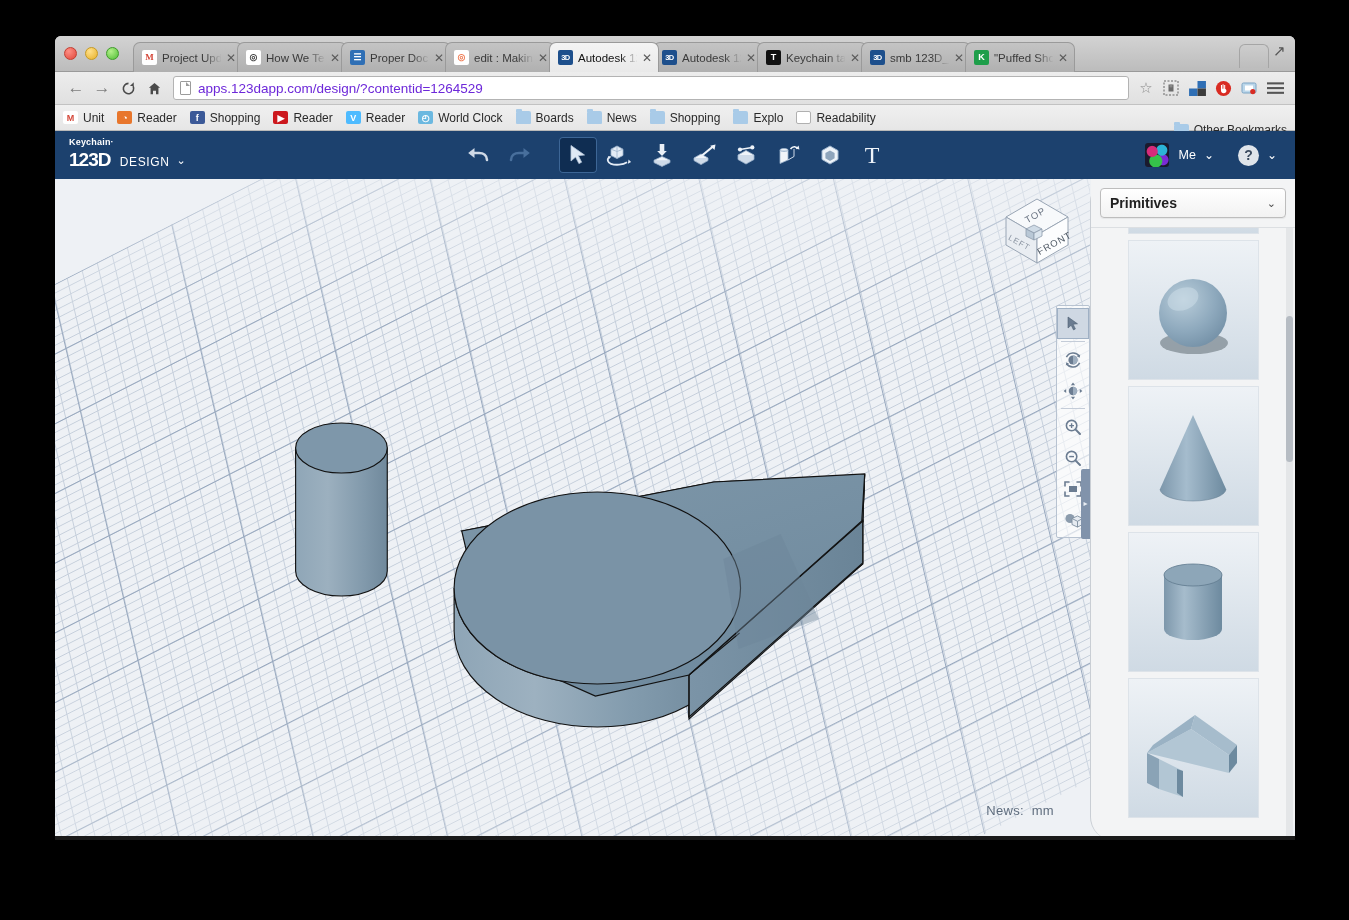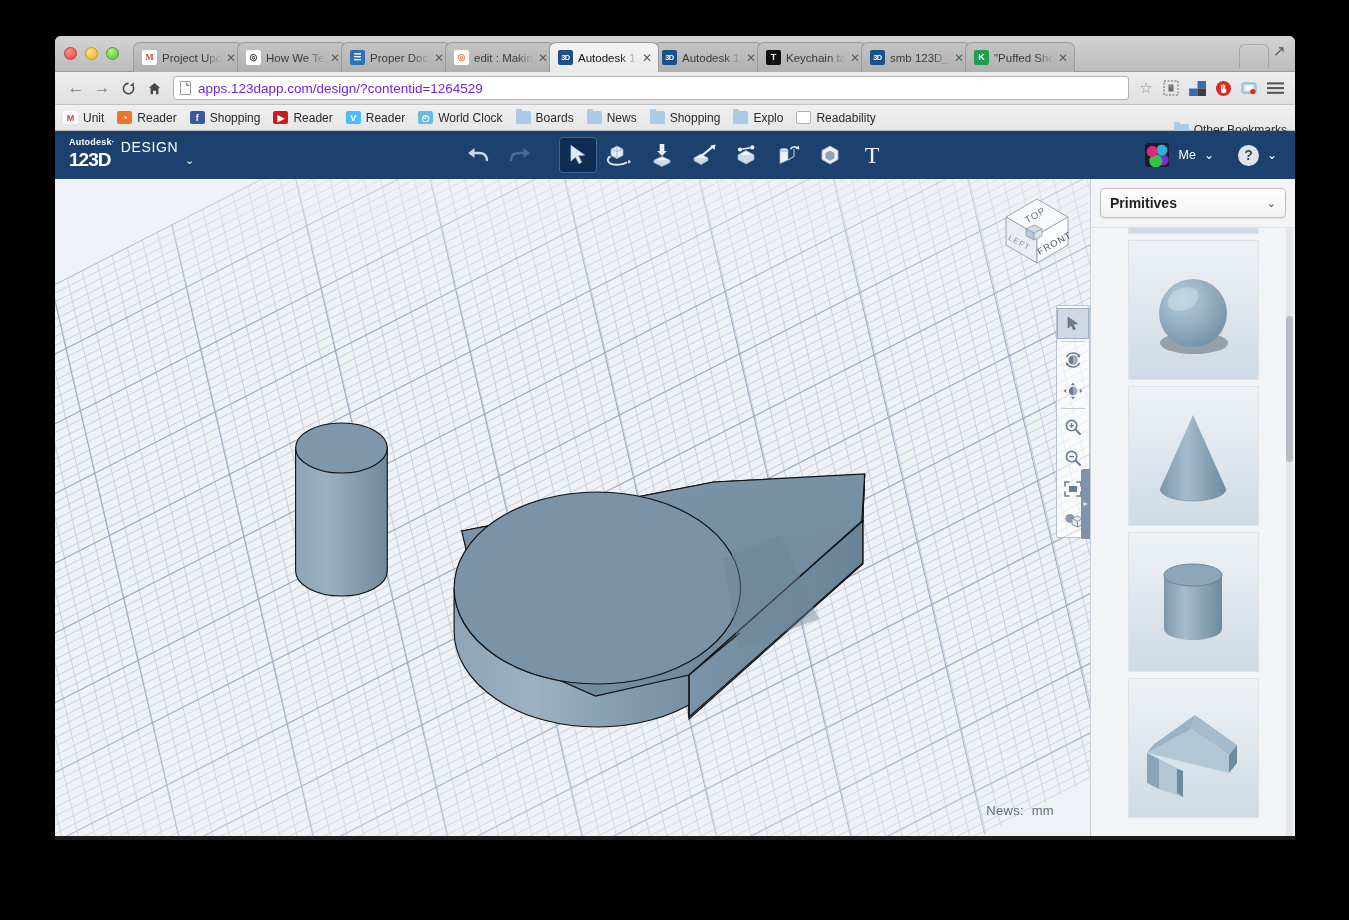--- a/index.html
+++ b/index.html
@@ -123,21 +123,21 @@
   
   #app { position: relative; height: 709px; background: #eef1f4; overflow: hidden; }
 
   #app-header {
     position: relative; height: 48px; background: #1c416e;
     display: flex; align-items: center;
   }
   #logo { margin-left: 14px; display: flex; align-items: flex-end; color: #fff; }
   #logo-autodesk { font-size: 9px; line-height: 9px; letter-spacing: 0.2px; font-weight: bold; }
   #logo-123d { font-size: 19px; font-weight: bold; line-height: 25px; letter-spacing: -1px; }
-  #logo-design { font-size: 14px; letter-spacing: 0.6px; margin: 0 0 17px 6px; font-weight: 300; }
+  #logo-design { font-size: 12px; letter-spacing: 0.6px; margin: 0 0 3px 6px; font-weight: 300; }
   #logo-caret { margin: 0 0 5px 7px; font-size: 11px; }
 
   #main-tools { position: absolute; left: 50%; transform: translateX(-50%); display: flex; align-items: center; gap: 4px; }
   .tool {
     width: 38px; height: 36px; border-radius: 4px;
     display: flex; align-items: center; justify-content: center;
     color: #e7edf4;
   }
   .tool.active { background: #0f2d52; box-shadow: inset 0 0 0 1px #3d6696; }
   .tool.spacer-after { margin-right: 16px; }
@@ -212,21 +212,21 @@
     position: absolute; right: 0; top: 290px; width: 9px; height: 70px;
     background: #8193ab; border-radius: 2px 0 0 2px;
     display: flex; align-items: center; justify-content: center;
   }
   #panel-handle span { color: #e9eef4; font-size: 8px; line-height: 8px; }
 
   
   #right-panel {
     position: absolute; right: 0; top: 48px; bottom: 0; width: 205px;
     background: #f3f4f5; border-left: 1px solid #c9ced4;
-    display: flex; flex-direction: column;
+    display: flex; flex-direction: column; border-radius: 23px;
   }
   #panel-header { height: 48px; display:flex; align-items:center; padding: 0 9px; background:#f3f4f5;}
   #panel-select {
     flex:1 1 auto; height: 30px;
     background: linear-gradient(#ffffff, #f2f2f2);
     border: 1px solid #bdbdbd; border-radius: 4px;
     display:flex; align-items:center; justify-content:space-between;
     padding: 0 9px; font-size: 14px; font-weight: bold; color:#222;
     box-shadow: 0 1px 1px rgba(0,0,0,0.06);
   }
@@ -427,21 +427,21 @@
       <span class="bm-icon bm-folder"></span>
       <span>Other Bookmarks</span>
     </div>
   </div>
 
   <div id="app">
 
     <div id="app-header">
       <div id="logo">
         <div style="display:flex;flex-direction:column;">
-          <span id="logo-autodesk">Autodesk·</span>
+          <span id="logo-autodesk">Keychain·</span>
           <span id="logo-123d">123D</span>
         </div>
         <span id="logo-design">DESIGN</span>
         <span id="logo-caret">⌄</span>
       </div>
 
       <div id="main-tools">
         <div class="tool" title="Undo">
           <svg width="26" height="20" viewBox="0 0 26 20">
               <path d="M22 15c0-4.4-3.6-7-8-7H6" stroke="#cfd9e6" stroke-width="2.6" fill="none" stroke-linecap="round"></path>

